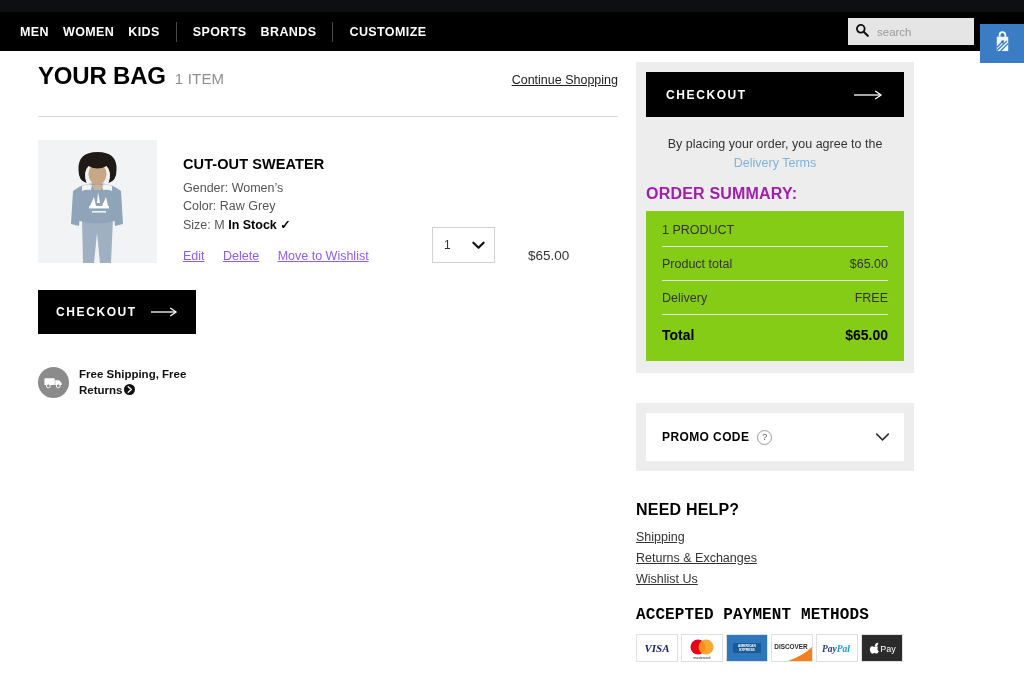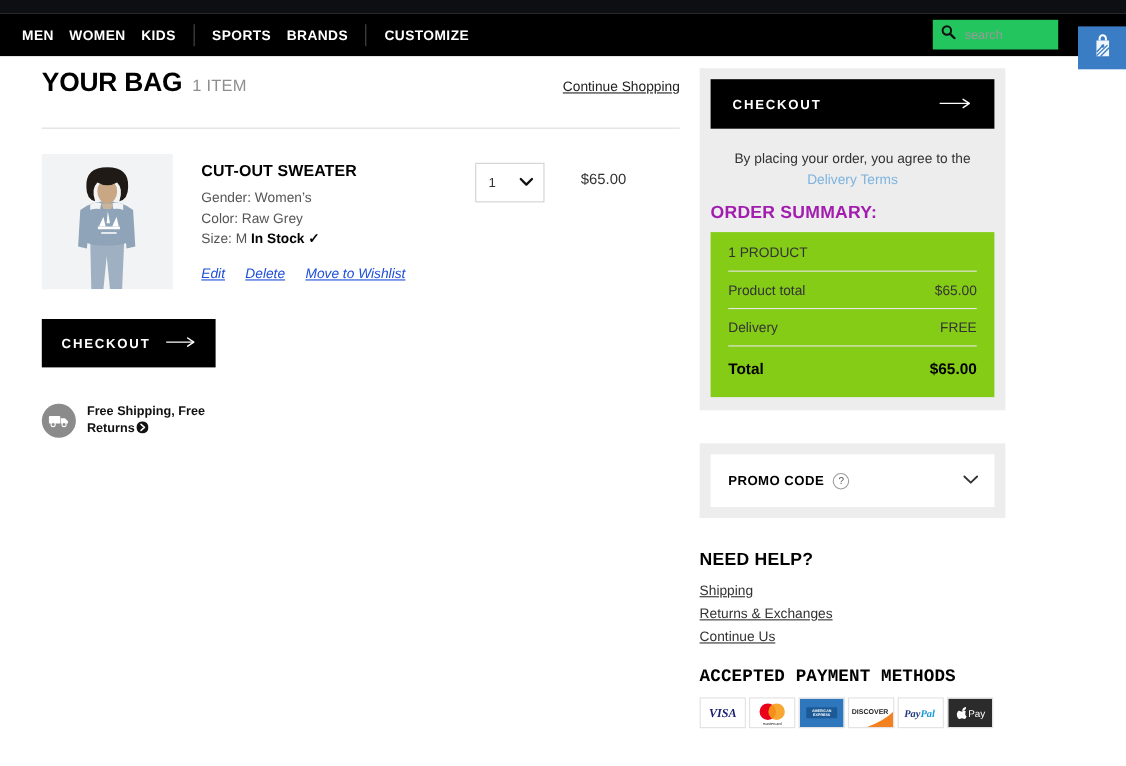--- a/index.html
+++ b/index.html
@@ -26,21 +26,21 @@
   .nav-links { display: flex; align-items: center; margin-left: 13px; height: 100%; }
   .nav-link {
     color: #fff; font-size: 12.5px; font-weight: bold; letter-spacing: 0.4px;
     padding: 0 7px; text-transform: uppercase; white-space: nowrap;
     text-decoration: none; cursor: pointer;
   }
   .nav-div { width: 1px; height: 20px; background: #4a4a4a; margin: 0 9px; }
 
   .search-wrap {
     position: absolute; left: 848px; top: 6px;
-    width: 114px; height: 27px; background: #22c55e;
+    width: 126px; height: 27px; background: #e5e5e5;
     display: flex; align-items: center; padding-left: 7px;
   }
   .search-icon { flex: 0 0 auto; display: block; margin-right: 6px; }
   .search-input {
     border: none; outline: none; width: 100%; height: 100%;
     font-family: "Liberation Sans", sans-serif; font-size: 11.5px; color: #333;
     background: transparent;
   }
   .search-input::placeholder { color: #9a9a9a; }
   .bag-btn {
@@ -58,34 +58,34 @@
   .bag-title {
     font-size: 24px; font-weight: bold; color: #000; letter-spacing: -0.2px;
   }
   .bag-count { font-size: 15px; color: #8e8e8e; margin-left: 9px; letter-spacing: 0.2px; }
   .continue {
     font-size: 12.5px; color: #222; text-decoration: underline; cursor: pointer;
   }
   .rule { height: 1px; background: #dcdcdc; margin-top: 26px; }
 
   
-  .product-row { display: flex; margin-top: 23px; }
+  .product-row { display: flex; margin-top: 23px; align-items: flex-end; }
   .thumb {
     width: 119px; height: 123px; flex: 0 0 auto;
     background: #f2f3f4; position: relative; overflow: hidden;
   }
   .info { margin-left: 26px; flex: 1 1 auto; padding-top: 8px; }
   .p-name {
     font-size: 14.5px; font-weight: bold; color: #000; letter-spacing: 0.1px;
   }
   .p-attr { font-size: 12.5px; color: #555; margin-top: 7px; line-height: 18.5px; }
   .p-attr .strong { color: #000; font-weight: bold; }
   .p-links { margin-top: 15px; font-size: 12.5px; }
   .p-links a {
-    color: #1d4ed8; text-decoration: underline; margin-right: 15px; cursor: pointer; font-style: italic;
+    color: #8b5cf6; text-decoration: underline; margin-right: 15px; cursor: pointer;
   }
   .qty-col { width: 96px; flex: 0 0 auto; padding-top: 8px; }
   .qty-box {
     width: 63px; height: 36px; border: 1px solid #d2d2d2; background: #fff;
     display: flex; align-items: center; justify-content: space-between;
     padding: 0 9px 0 11px; cursor: pointer;
   }
   .qty-val { font-size: 12px; color: #333; }
   .price-col {
     width: 90px; flex: 0 0 auto; padding-top: 15px; text-align: left;
@@ -367,21 +367,21 @@
             <path d="M1.8 2 L8 8 L14.2 2" fill="none" stroke="#333" stroke-width="1.8" stroke-linecap="round" stroke-linejoin="round"></path>
           </svg>
         </span>
       </div>
     </div>
 
     <div class="help-title">NEED HELP?</div>
     <div class="help-links">
       <a>Shipping</a>
       <a>Returns &amp; Exchanges</a>
-      <a>Continue Us</a>
+      <a>Wishlist Us</a>
     </div>
 
     <div class="pay-title">ACCEPTED PAYMENT METHODS</div>
     <div class="pay-row">
       <div class="pay-card">
         <svg width="40" height="26" viewBox="0 0 40 26">
           <rect width="40" height="26" fill="#fff"></rect>
           <text x="20" y="17" text-anchor="middle" font-family="Liberation Serif, serif" font-size="11" font-style="italic" font-weight="bold" fill="#1a1f71">VISA</text>
         </svg>
       </div>

